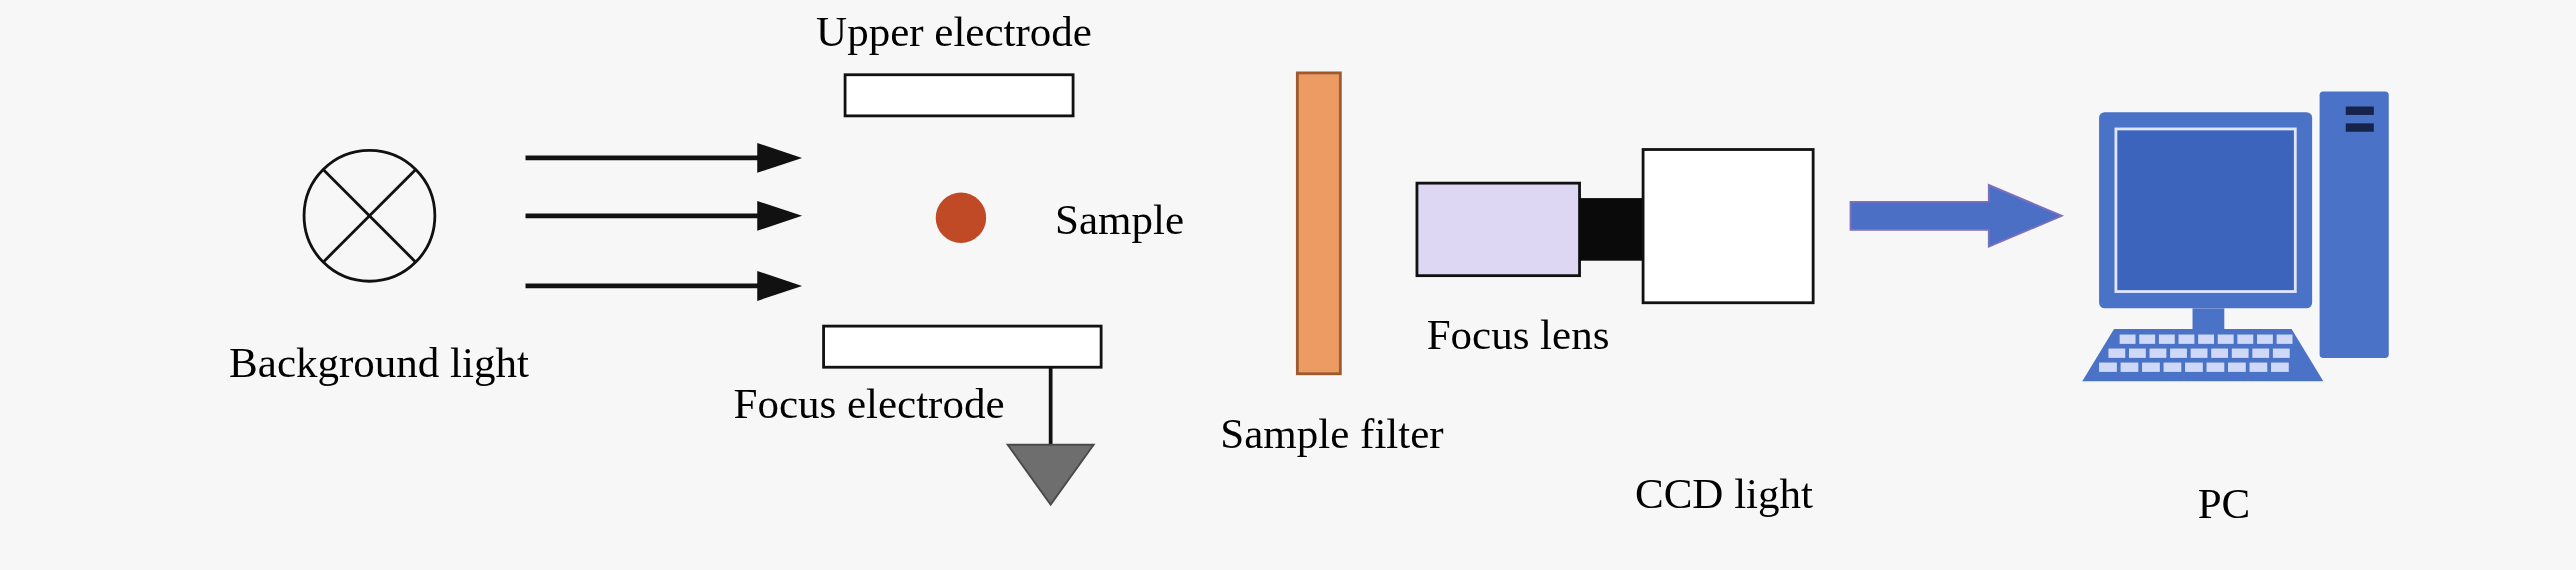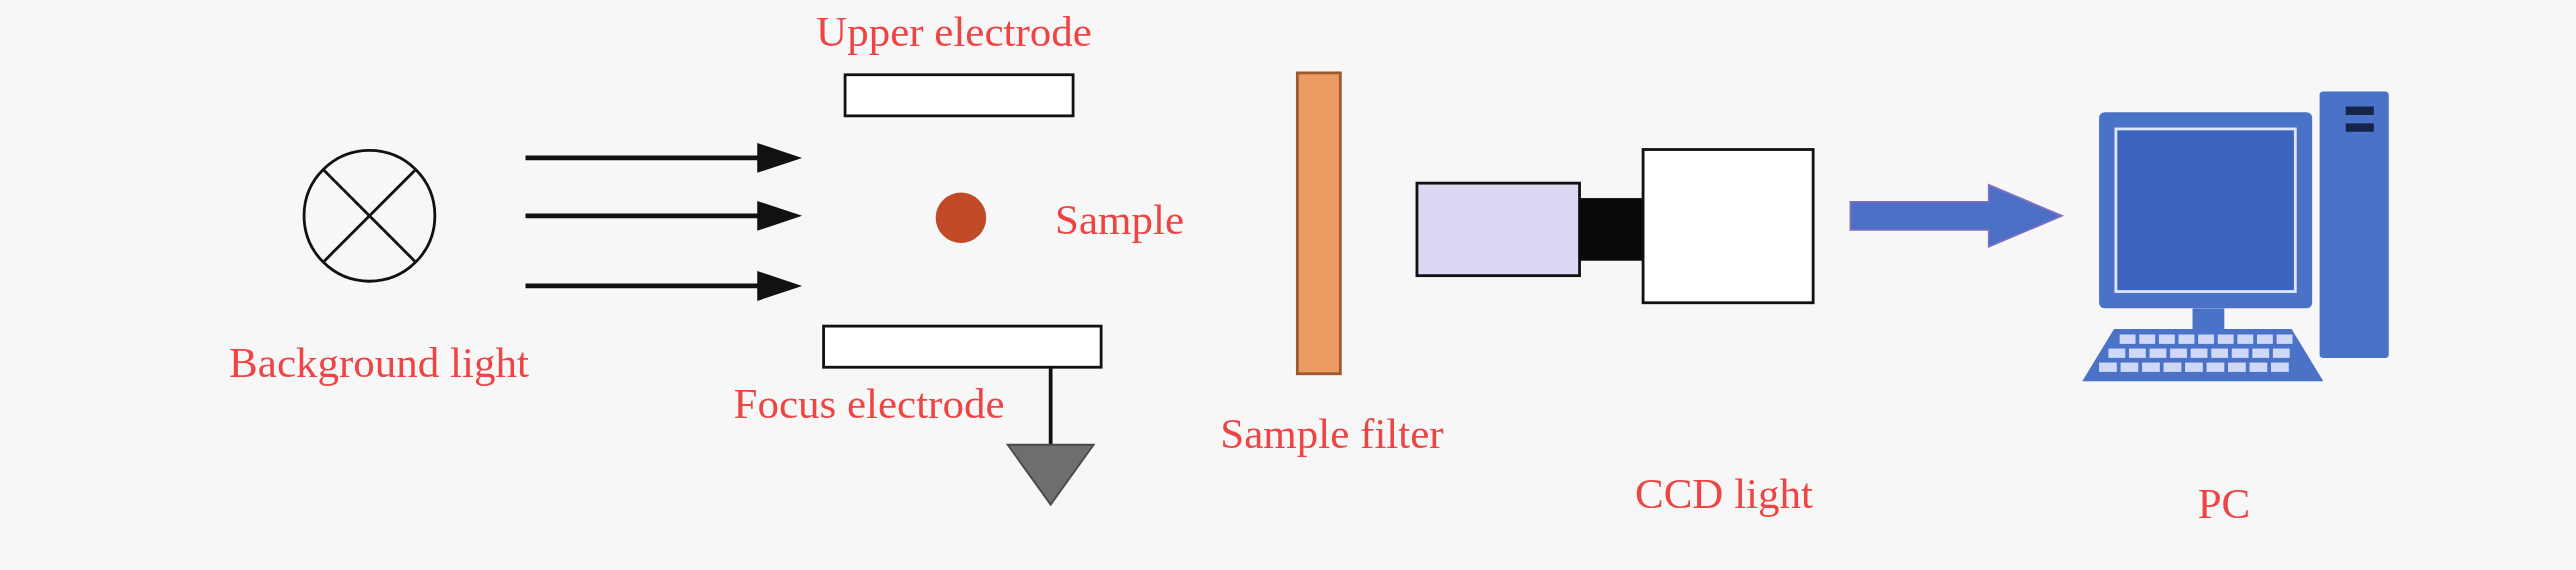--- a/index.html
+++ b/index.html
@@ -13,21 +13,21 @@
     overflow: hidden;
   }
   .shapes {
     position: absolute;
     left: 0; top: 0;
     width: 2576px; height: 570px;
   }
   .label {
     position: absolute;
     font-size: 43px;
-    color: #ef4444;
+    color: #000000;
     white-space: nowrap;
     line-height: 1.1;
   }
   .label.centered { transform: translateX(-50%); }
 </style>
 </head>
 <body>
 
 <div class="canvas">
 
@@ -117,19 +117,20 @@
 
   <div class="label" style="left:1035px; top:196px;margin-left:20px;">Sample</div>
 
   <div class="label centered" style="left:379px; top:339px;text-align:right;">Background light</div>
 
   <div class="label centered" style="left:869px; top:380px;">Focus electrode</div>
 
 
   <div class="label centered" style="left:1332px; top:410px;">Sample filter</div>
 
+  <div class="label centered" style="left:1518px; top:311px;">Focus lens</div>
 
   <div class="label centered" style="left:1724px; top:470px;">CCD light</div>
 
   <div class="label centered" style="left:2224px; top:480px;">PC</div>
 
 </div>
 
 
 </body></html>

